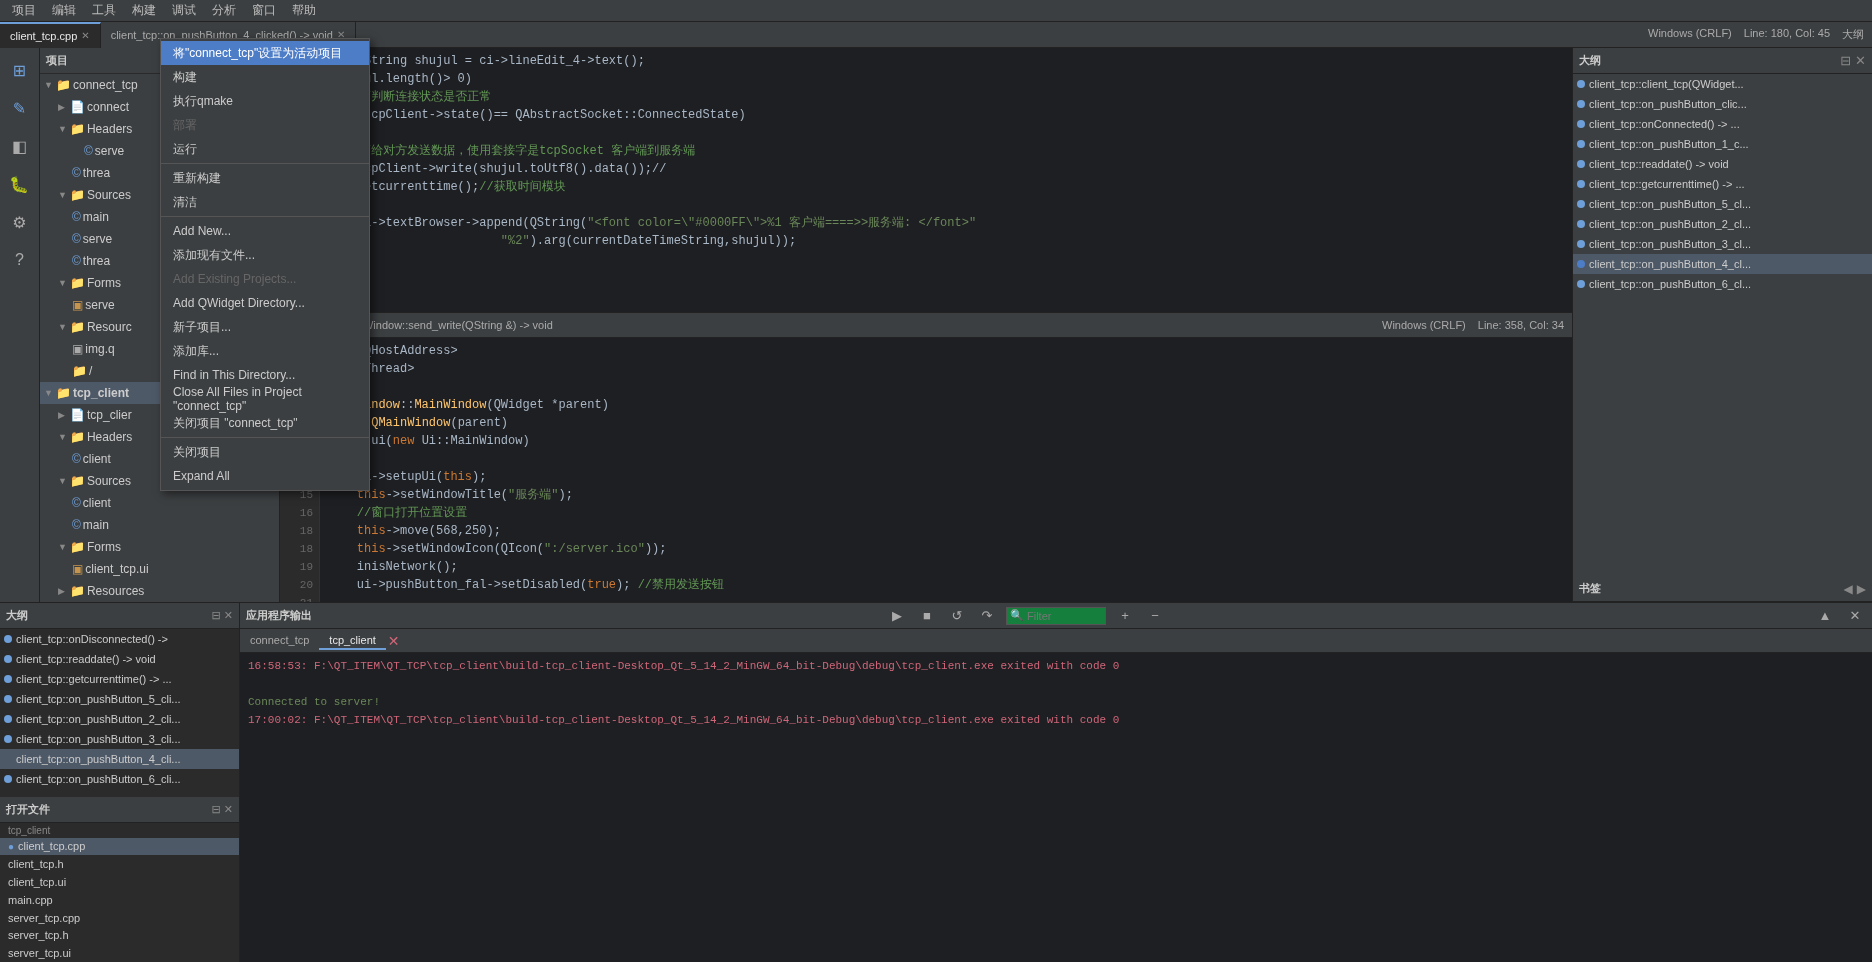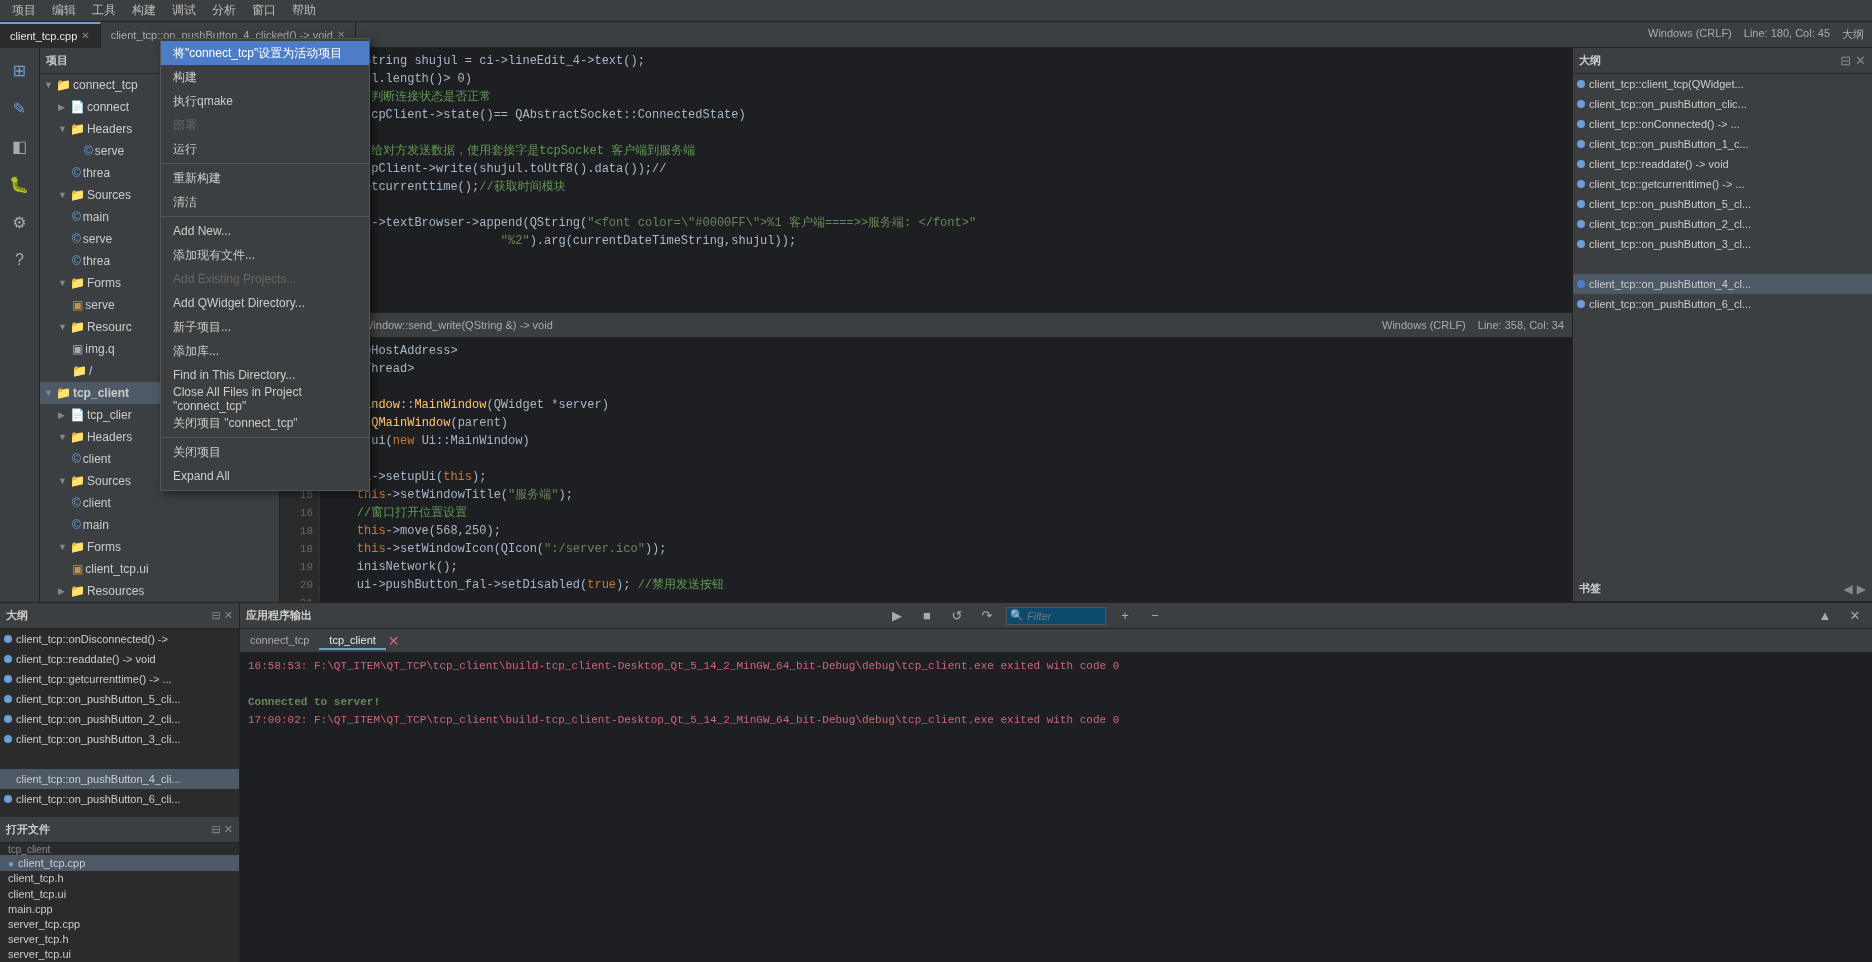--- a/index.html
+++ b/index.html
@@ -266,21 +266,21 @@
     .outline-item {
       height: 20px;
       display: flex;
       align-items: center;
       padding-left: 4px;
       gap: 4px;
       cursor: pointer;
       font-size: 11px;
       color: #ccc;
     }
-    .outline-item.selected { background: #4e5968; margin-top: 20px; }
+    .outline-item.selected { background: #4e5968; }
     .outline-dot { width: 8px; height: 8px; border-radius: 50%; flex-shrink: 0; }
 
     
     .bottom-area {
       height: 360px;
       display: flex;
       border-top: 1px solid #222;
       flex-shrink: 0;
     }
     .bottom-left {
@@ -339,36 +339,35 @@
       flex: 1;
       background: #1e1f22;
       padding: 4px 8px;
       font-family: 'Courier New', monospace;
       font-size: 11px;
       color: #a9b7c6;
       overflow-y: auto;
       line-height: 18px;
     }
     .output-error { color: #cf6679; }
-    .output-success { color: #6a8759; font-weight: bold; }
+    .output-success { color: #6a8759; }
     .output-info { color: #a9b7c6; }
     .debug-btn {
       width: 22px; height: 22px;
       display: flex; align-items: center; justify-content: center;
       cursor: pointer; color: #aaa; font-size: 13px; border-radius: 2px;
     }
     .filter-input {
-      background: #0c4a6e;
+      background: #15803d;
       border: 1px solid #555;
       color: #ccc;
       padding: 1px 6px;
       font-size: 11px;
       height: 18px;
       width: 100px;
-      font-style: italic;
     }
 
     
     .open-files-panel {
       display: flex;
       flex-direction: column;
       overflow: hidden;
     }
     .open-file-item {
       height: 22px;
@@ -653,21 +652,21 @@
           <div>18</div>
         <div>18</div>
           <div>19</div>
           <div>20</div>
           <div>21</div>
       </div>
       <div class="code-content">
         <div class="code-line"><span class="cls">    &lt;QHostAddress&gt;</span></div>
         <div class="code-line"><span class="cls">    &lt;Thread&gt;</span></div>
         <div class="code-line">&nbsp;</div>
-        <div class="code-line"><span class="fn">MainWindow</span><span class="cls">::</span><span class="fn">MainWindow</span><span class="cls">(</span><span class="type">QWidget</span><span class="cls"> *server)</span></div>
+        <div class="code-line"><span class="fn">MainWindow</span><span class="cls">::</span><span class="fn">MainWindow</span><span class="cls">(</span><span class="type">QWidget</span><span class="cls"> *parent)</span></div>
         <div class="code-line"><span class="kw">    : </span><span class="fn">QMainWindow</span><span class="cls">(parent)</span></div>
         <div class="code-line"><span class="cls">    , ui(</span><span class="kw">new </span><span class="type">Ui</span><span class="cls">::MainWindow)</span></div>
         <div class="code-line"><span class="cls">{</span></div>
         <div class="code-line"><span class="cls">    ui-&gt;setupUi(</span><span class="kw">this</span><span class="cls">);</span></div>
         <div class="code-line"><span class="cls">    </span><span class="kw">this</span><span class="cls">-&gt;setWindowTitle(</span><span class="str">"服务端"</span><span class="cls">);</span></div>
         <div class="code-line"><span class="cm">    //窗口打开位置设置</span></div>
         <div class="code-line"><span class="kw">    this</span><span class="cls">-&gt;move(568,250);</span></div>
         <div class="code-line"><span class="kw">    this</span><span class="cls">-&gt;setWindowIcon(</span><span class="type">QIcon</span><span class="cls">(</span><span class="str">":/server.ico"</span><span class="cls">));</span></div>
         <div class="code-line"><span class="cls">    inisNetwork();</span></div>
         <div class="code-line"><span class="cls">    ui-&gt;pushButton_fal-&gt;setDisabled(</span><span class="kw">true</span><span class="cls">); </span><span class="cm">//禁用发送按钮</span></div>

